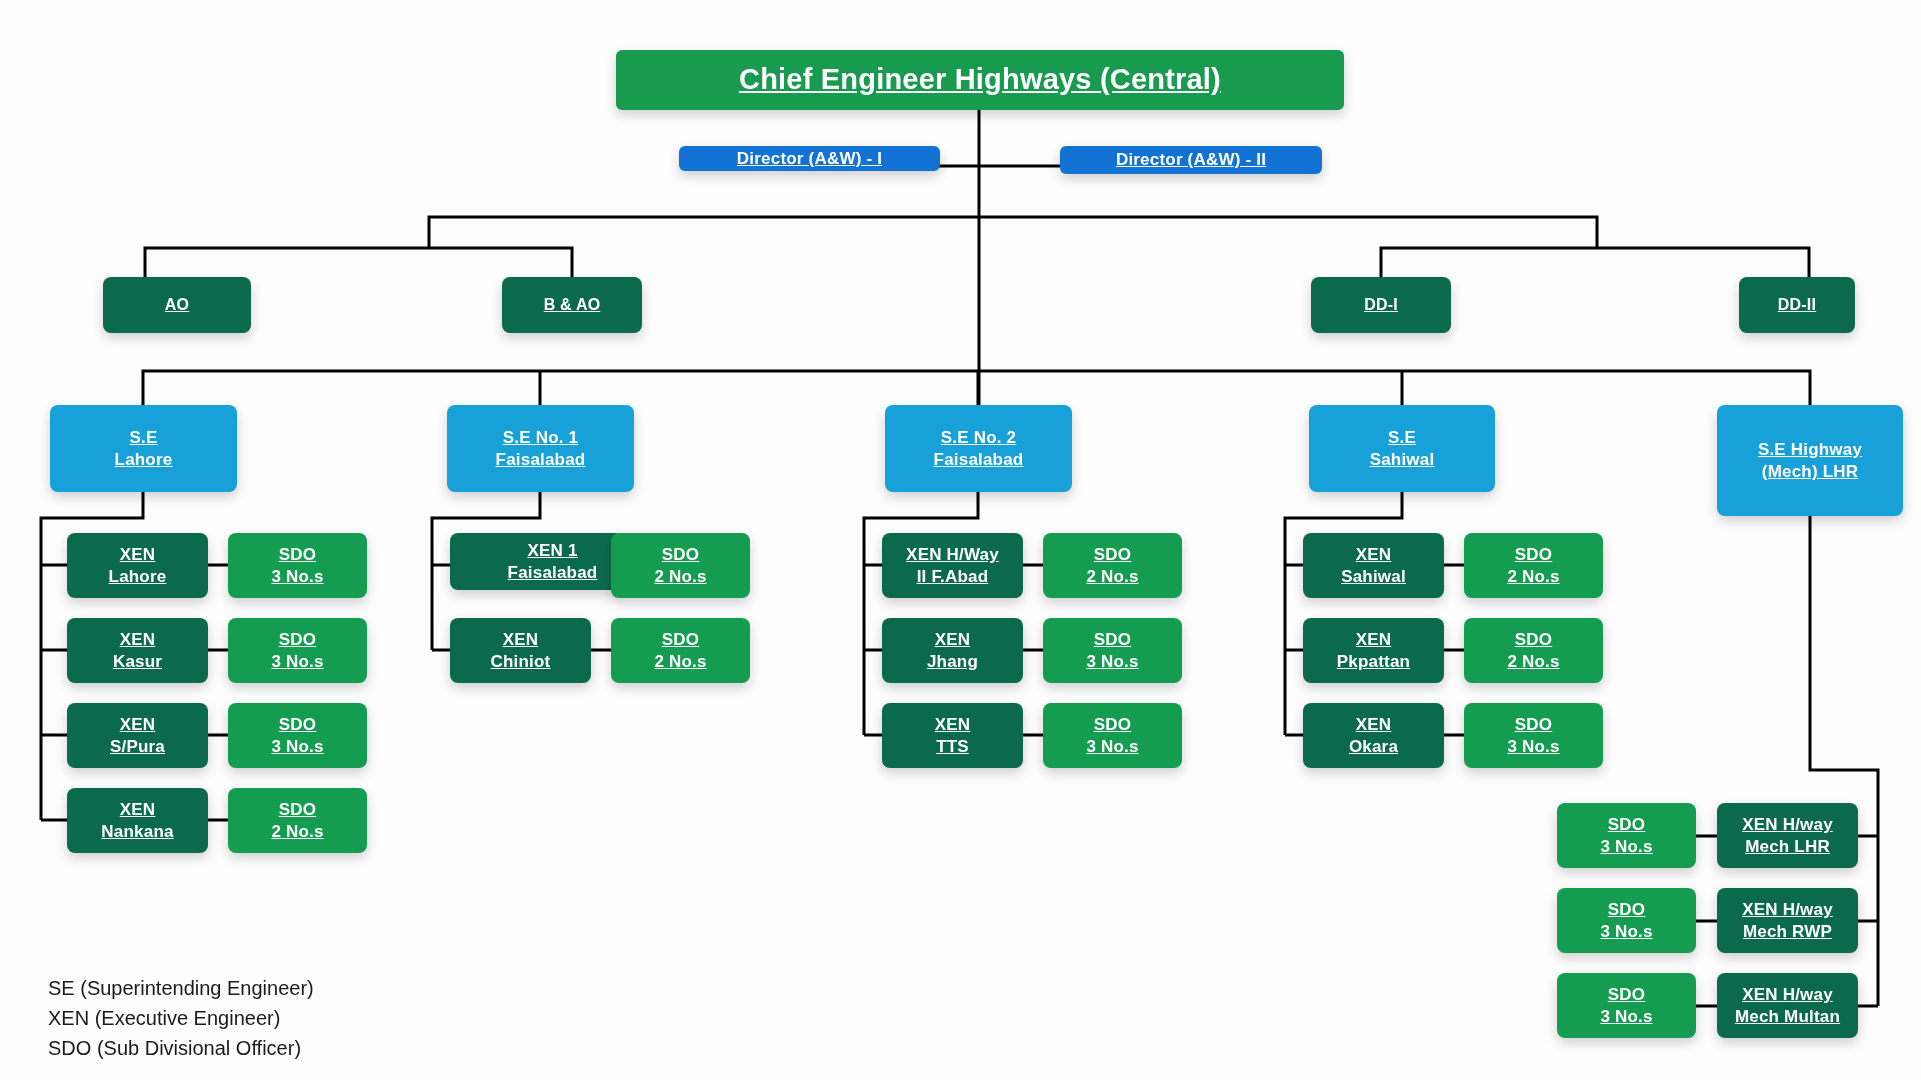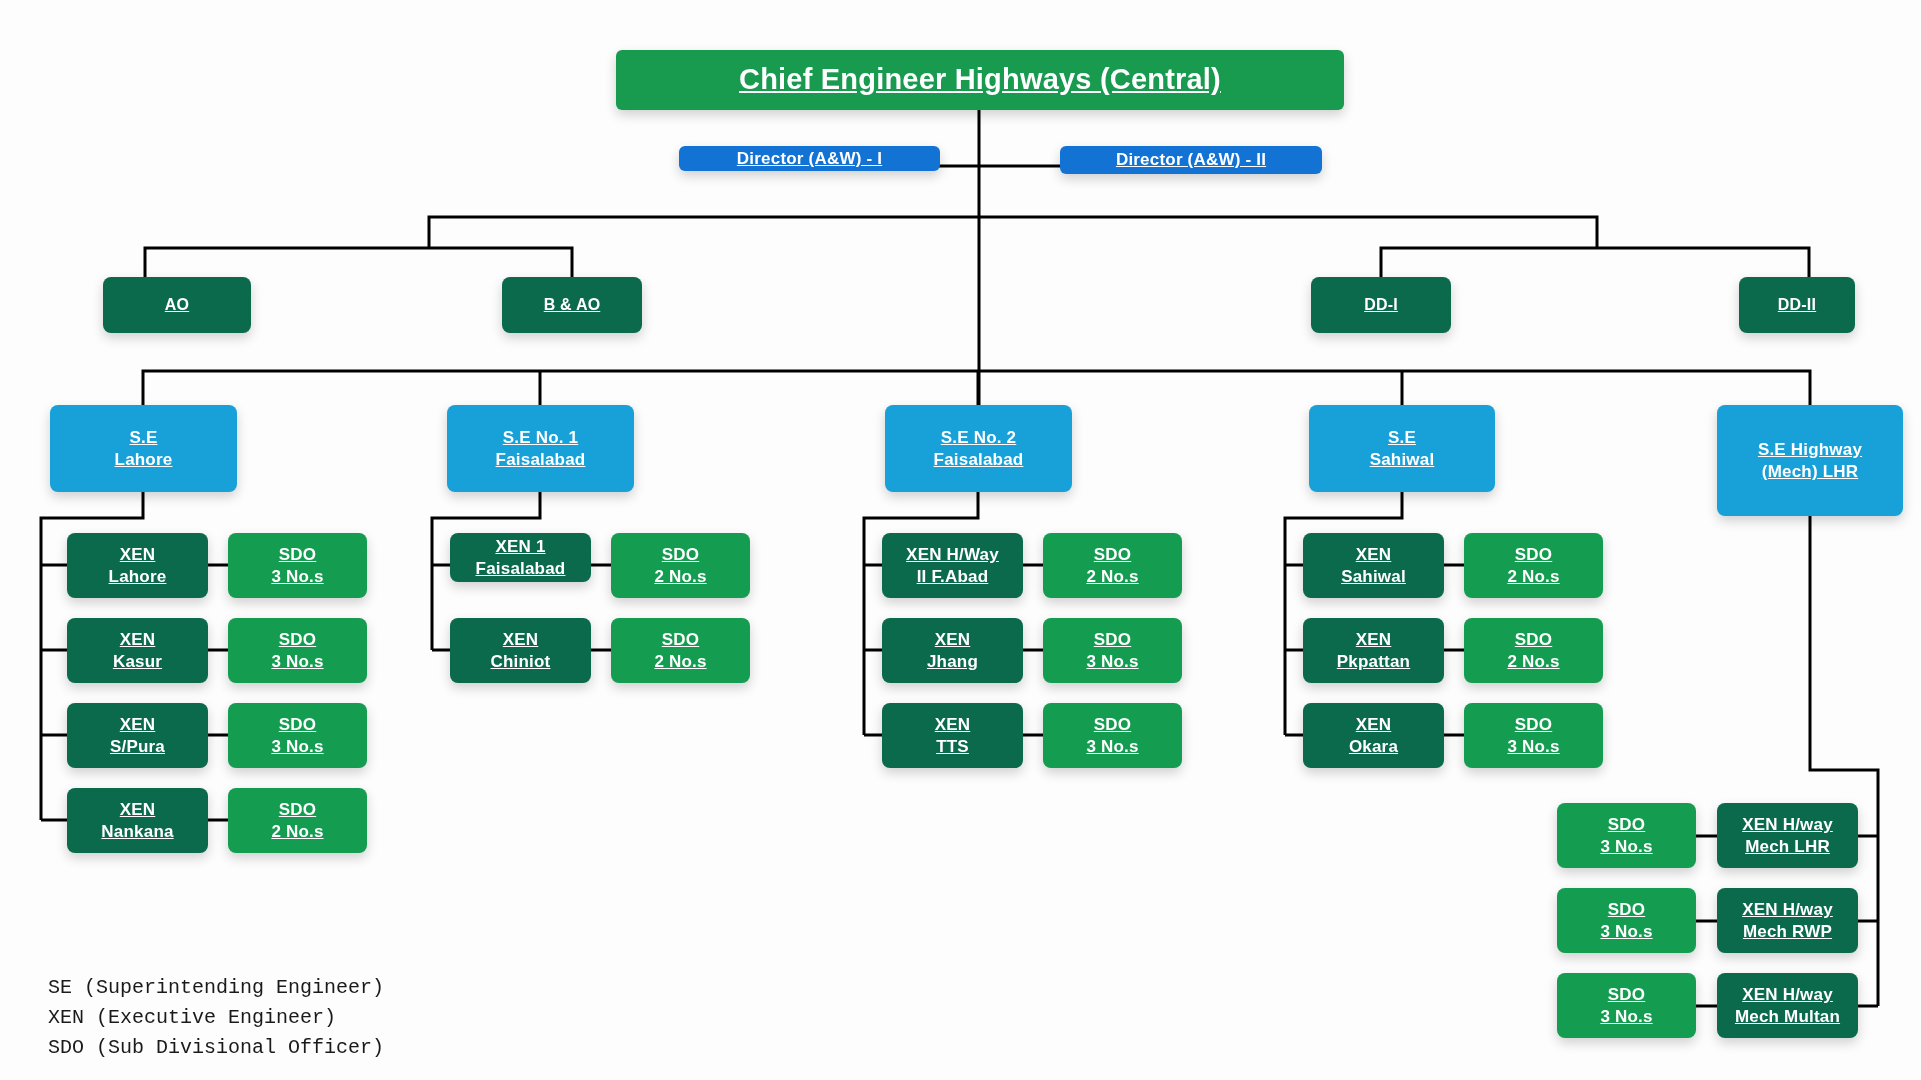--- a/index.html
+++ b/index.html
@@ -22,21 +22,21 @@
     color:#ffffff;font-weight:700;text-align:center;border-radius:8px;
     box-shadow:0 5px 12px rgba(0,0,0,0.18);
     line-height:1.28;letter-spacing:0.2px;text-decoration:underline;
   }
   .title-node{background:var(--root-green);font-size:29px;border-radius:6px;}
   .director-node{background:var(--director-blue);font-size:17px;border-radius:6px;}
   .officer-node{background:var(--dark-green);font-size:16px;}
   .se-node{background:var(--se-blue);font-size:17px;}
   .xen-node{background:var(--dark-green);font-size:17px;}
   .sdo-node{background:var(--sdo-green);font-size:17px;}
-  .legend{position:absolute;left:48px;top:973px;font-size:20px;line-height:30px;color:var(--legend-text);font-weight:400;font-family:Liberation Mono, monospace;}
+  .legend{position:absolute;left:48px;top:973px;font-size:20px;line-height:30px;color:var(--legend-text);font-weight:400;}
 </style>
 </head>
 <body>
 
 <div class="canvas">
 
   <svg class="connectors" viewBox="0 0 1921 1080" aria-hidden="true">
     <path d="M979 110 V405"></path>
     <path d="M902 166 H1060"></path>
     <path d="M429 247 V217 H1597 V247"></path>
@@ -107,21 +107,21 @@
   </div>
   <div class="node xen-node" style="left:67px;top:788px;width:141px;height:65px;">
     <span>XEN</span>
     <span>Nankana</span>
   </div>
   <div class="node sdo-node" style="left:228px;top:788px;width:139px;height:65px;">
     <span>SDO</span>
     <span>2 No.s</span>
   </div>
 
-  <div class="node xen-node" style="left:450px;top:533px;width:141px;height:49px;">
+  <div class="node xen-node" style="left:450px;top:533px;width:141px;height:57px;padding-left:32px;">
     <span>XEN 1</span>
     <span>Faisalabad</span>
   </div>
   <div class="node sdo-node" style="left:611px;top:533px;width:139px;height:65px;">
     <span>SDO</span>
     <span>2 No.s</span>
   </div>
   <div class="node xen-node" style="left:450px;top:618px;width:141px;height:65px;">
     <span>XEN</span>
     <span>Chiniot</span>

